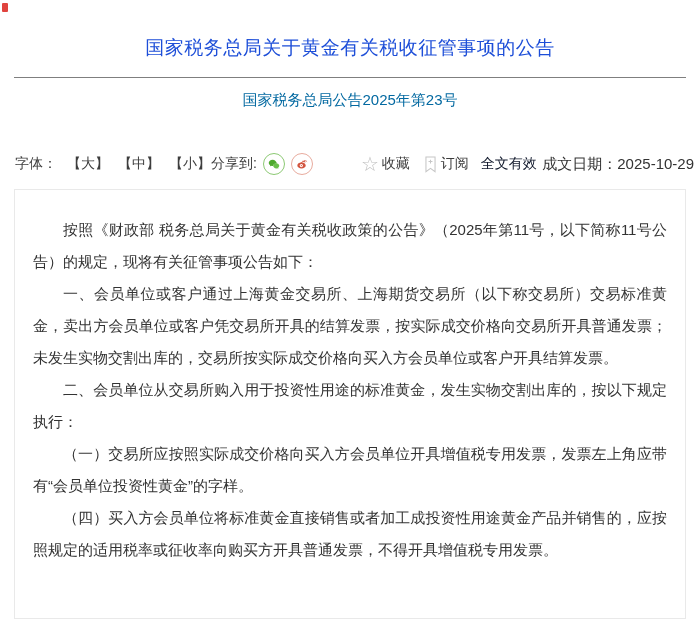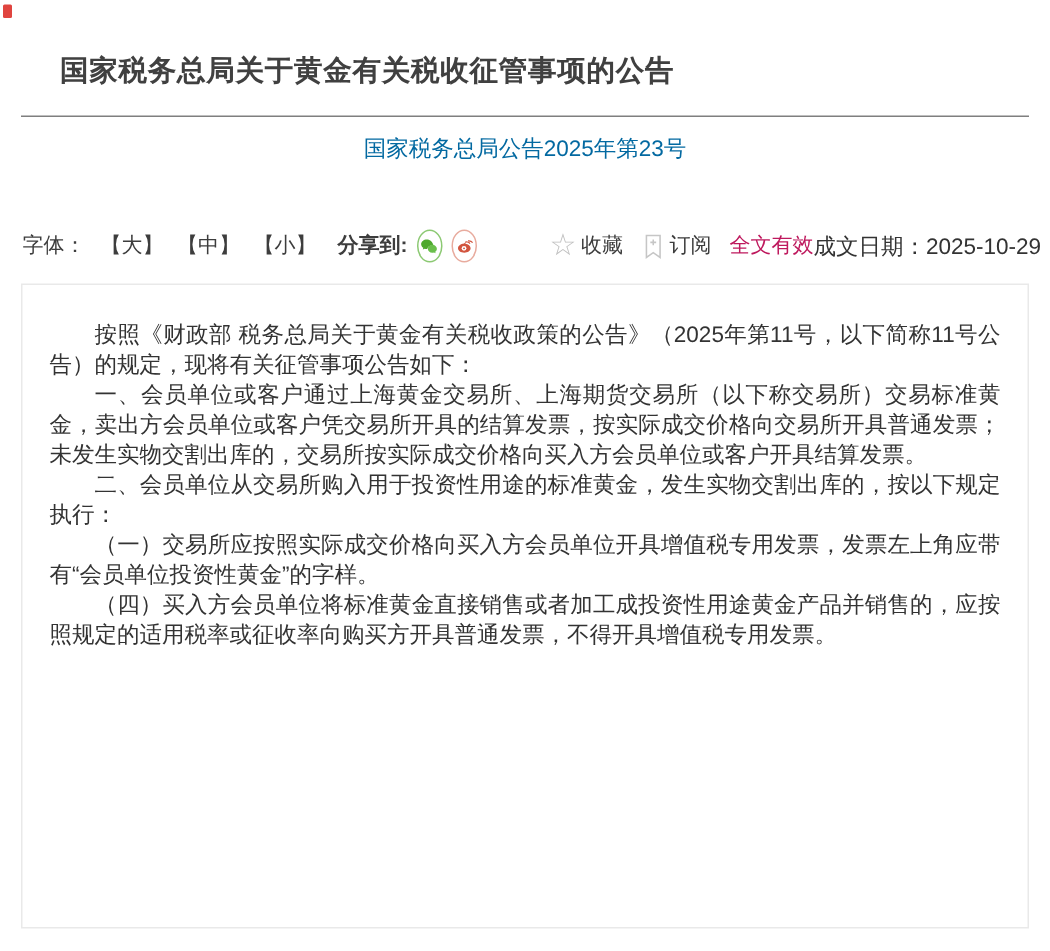--- a/index.html
+++ b/index.html
@@ -2,51 +2,51 @@
 <html><head>
 <meta charset="utf-8">
 <style>
   html,body{margin:0;padding:0;}
   body{
     width:700px;height:634px;overflow:hidden;background:#fff;position:relative;
     font-family:"Liberation Sans","DejaVu Sans",sans-serif;color:#333;
   }
   .corner-mark{position:absolute;left:2px;top:3px;width:6px;height:9px;background:#e0443f;border-radius:1px;}
   .page-title{
-    margin:36px 40px 0;text-align:left;font-size:19px;line-height:23px;
-    font-weight:bold;color:#404040;letter-spacing:.5px;
+    margin:36px 40px 0;text-align:center;font-size:19px;line-height:23px;
+    font-weight:normal;color:#1d4ed8;letter-spacing:.5px;
   }
   .divider{margin:18px 14px 0;border-top:1px solid #7f7f7f;height:0;}
   .doc-number{margin:13px 0 0;text-align:center;font-size:15px;line-height:18px;color:#0369a1;}
   .toolbar{
     display:flex;align-items:center;margin:44px 6px 0 15px;font-size:14px;color:#3d3d3d;
     white-space:nowrap;
   }
   .font-opt{color:#3d3d3d;text-decoration:none;margin-left:9px;cursor:pointer;}
   .font-opt:first-of-type{margin-left:10px;}
-  .share-label{margin-left:14px;font-weight:bold;}
+  .share-label{}
   .icon-circle{
     width:22px;height:22px;border-radius:50%;display:inline-flex;align-items:center;
     justify-content:center;margin-left:6px;cursor:pointer;box-sizing:border-box;
   }
   .icon-circle.green{border:1px solid #8cc973;}
   .icon-circle.orange{border:1px solid #e8ab9e;}
   .tool-item{display:inline-flex;align-items:center;cursor:pointer;color:#3d3d3d;}
   .fav{margin-left:48px;}
   .sub{margin-left:14px;}
   .star-glyph{font-size:20px;color:#c0c0c0;margin-right:3px;line-height:20px;}
   .bookmark-svg{margin-right:4px;}
-  .validity{margin-left:12px;color:#be185d;cursor:pointer;}
+  .validity{margin-left:12px;color:#0f172a;cursor:pointer;}
   .pub-date{margin-left:auto;font-size:15px;color:#333;}
   .content-box{
     margin:14px 14px 0;border:1px solid #e9e9e9;background:#fff;
     padding:24px 18px 20px;min-height:430px;box-sizing:border-box;
   }
   .para{
-    margin:0;text-indent:2em;font-size:15px;line-height:20px;color:#333;
+    margin:0;text-indent:2em;font-size:15px;line-height:32px;color:#333;
     text-align:justify;
   }
 </style>
 </head>
 <body>
 
 <div class="corner-mark"></div>
 
 <h1 class="page-title">国家税务总局关于黄金有关税收征管事项的公告</h1>
 

